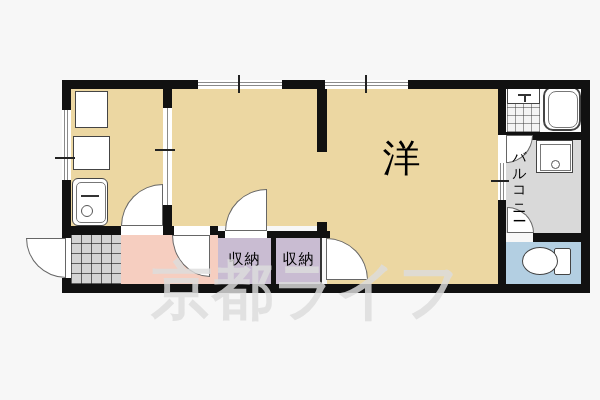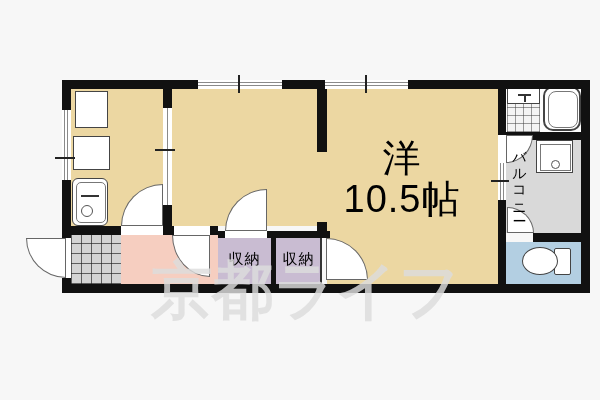--- a/index.html
+++ b/index.html
@@ -147,19 +147,18 @@
 <div class="abs door" style="left:26px;top:238px;width:40px;height:40px;border-radius:0 0 0 100%;"></div>
 <div class="abs door" style="left:121px;top:184px;width:42px;height:42px;border-radius:100% 0 0 0;"></div>
 <div class="abs door" style="left:172px;top:235px;width:38px;height:42px;border-radius:0 0 0 100%;"></div>
 <div class="abs door" style="left:225px;top:189px;width:42px;height:42px;border-radius:100% 0 0 0;"></div>
 <div class="abs door" style="left:326px;top:238px;width:42px;height:42px;border-radius:0 100% 0 0;"></div>
 <div class="abs door" style="left:506px;top:135px;width:27px;height:28px;border-radius:0 0 100% 0;"></div>
 <div class="abs door" style="left:507px;top:207px;width:27px;height:26px;border-radius:0 100% 0 0;"></div>
 
 <div class="abs label main-label" style="left:317px;top:138px;width:170px;">
   <div>洋</div>
-  <div>10.5帖</div>
 </div>
 <div class="abs label storage-label" style="left:218px;top:250px;width:53px;">収納</div>
 <div class="abs label storage-label" style="left:276px;top:250px;width:45px;">収納</div>
 <div class="abs label balcony-label" style="left:511px;top:141px;height:100px;">バルコニー</div>
 
 <div class="abs watermark" style="left:151px;top:248px;">京都ライフ</div>
 
 </body></html>

